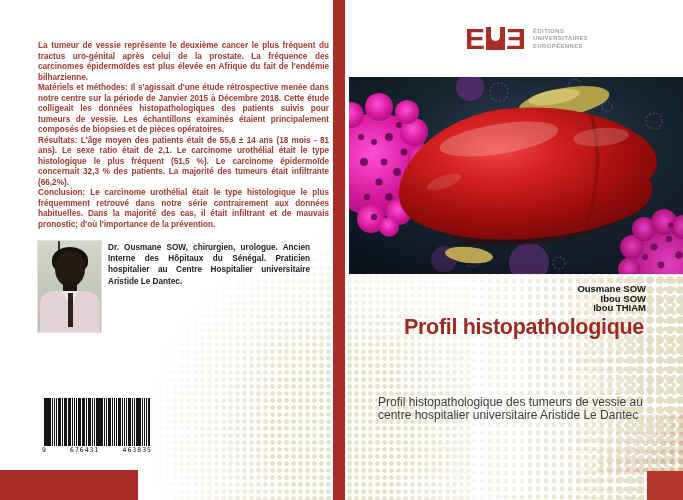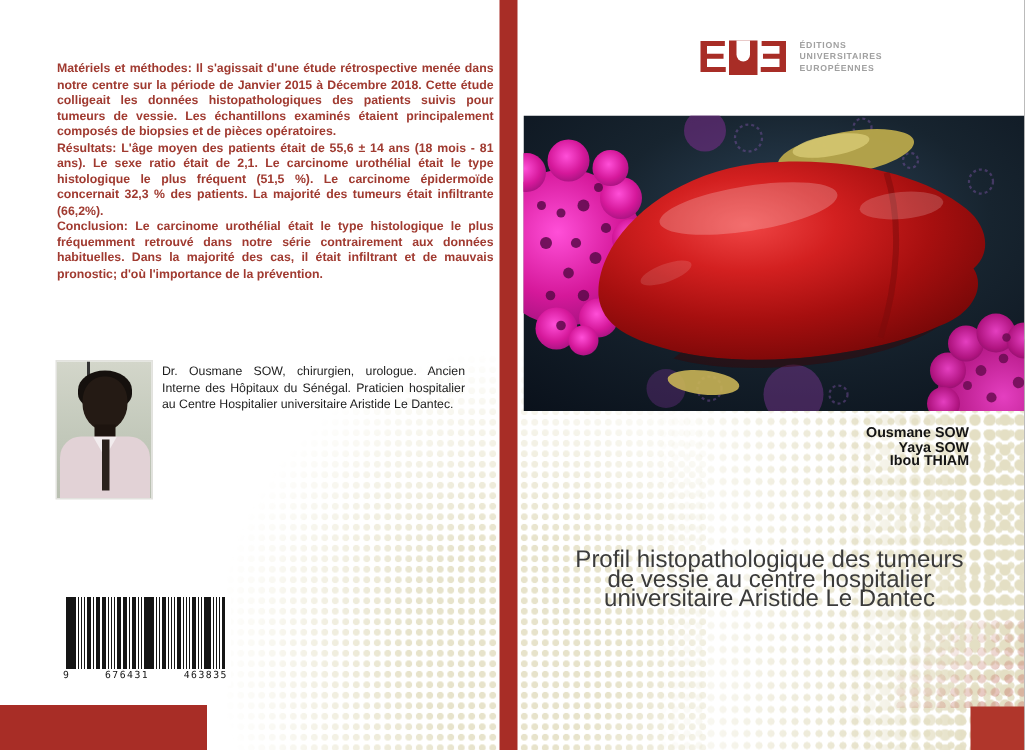--- a/index.html
+++ b/index.html
@@ -52,21 +52,21 @@
   .p-hair{position:absolute;left:14px;top:6px;width:36px;height:26px;background:#15100d;border-radius:50% 50% 40% 40%;}
   .p-face{position:absolute;left:17px;top:10px;width:30px;height:36px;background:#241a14;border-radius:46% 46% 50% 50%;}
   .p-neck{position:absolute;left:25px;top:42px;width:14px;height:12px;background:#1d140f;}
   .p-shirt{position:absolute;left:2px;top:50px;width:60px;height:43px;background:#e2d2d6;border-radius:14px 14px 0 0;}
   .p-collar{position:absolute;left:24px;top:50px;width:16px;height:14px;background:#f2ecee;clip-path:polygon(0 0,100% 0,50% 100%);}
   .p-tie{position:absolute;left:30px;top:52px;width:5px;height:34px;background:#2a211c;}
   .p-stick{position:absolute;left:20px;top:0px;width:2px;height:12px;background:#333;}
   #bio{
     position:absolute;left:108px;top:242px;width:202px;
     color:#1c1c1c;font-size:8.2px;line-height:11.2px;text-align:justify;
-    font-weight:400;z-index:4;
+    font-weight:700;z-index:4;
   }
   
   #barcode{position:absolute;left:40px;top:396px;width:114px;height:61px;background:#fff;z-index:4;}
   #barcode .bars{
     position:absolute;left:4px;top:2px;width:106px;height:48px;
     background-image:
       repeating-linear-gradient(90deg,#151515 0 1px,rgba(0,0,0,0) 1px 2px),
       repeating-linear-gradient(90deg,#151515 0 1px,rgba(0,0,0,0) 1px 5px),
       repeating-linear-gradient(90deg,rgba(0,0,0,0) 0 3px,#151515 3px 4px,rgba(0,0,0,0) 4px 9px);
   }
@@ -95,34 +95,35 @@
     font-size:5.8px;line-height:7.4px;color:#a0a0a0;font-weight:600;letter-spacing:.5px;
   }
   
   #cover-art{position:absolute;left:349px;top:77px;width:334px;height:197px;z-index:2;}
   #cover-art svg{display:block;}
   
   #authors{position:absolute;right:37px;top:284px;text-align:right;z-index:4;
     font-size:9.5px;line-height:9.6px;font-weight:700;color:#141414;}
   #title{position:absolute;right:39px;top:312px;text-align:right;z-index:4;
     color:#9c2a23;font-weight:700;font-size:21.5px;line-height:30px;letter-spacing:-.3px;white-space:nowrap;}
-  #subtitle{position:absolute;right:35px;top:367px;width:270px;text-align:center;z-index:4;
-    color:#3b3b3b;font-size:16px;line-height:13.2px;font-weight:400;}
+  #subtitle{position:absolute;right:35px;top:396px;width:270px;text-align:left;z-index:4;
+    color:#3b3b3b;font-size:12px;line-height:13.2px;font-weight:400;}
 </style>
 </head>
 <body>
 
 <div id="cover">
 
   <div class="dots" id="dots-mid"></div>
   <div class="dots" id="dots-right-sm"></div>
   <div class="dots" id="dots-right-lg"></div>
   <div class="dots" id="dots-red-corner"></div>
 
   <div id="abstract">
+    <p>La tumeur de vessie représente le deuxième cancer le plus fréquent du tractus uro-génital après celui de la prostate. La fréquence des carcinomes épidermoïdes est plus élevée en Afrique du fait de l'endémie bilharzienne.</p>
     <p>Matériels et méthodes: Il s'agissait d'une étude rétrospective menée dans notre centre sur la période de Janvier 2015 à Décembre 2018. Cette étude colligeait les données histopathologiques des patients suivis pour tumeurs de vessie. Les échantillons examinés étaient principalement composés de biopsies et de pièces opératoires.</p>
     <p>Résultats: L'âge moyen des patients était de 55,6 ± 14 ans (18 mois - 81 ans). Le sexe ratio était de 2,1. Le carcinome urothélial était le type histologique le plus fréquent (51,5 %). Le carcinome épidermoïde concernait 32,3 % des patients. La majorité des tumeurs était infiltrante (66,2%).</p>
     <p>Conclusion: Le carcinome urothélial était le type histologique le plus fréquemment retrouvé dans notre série contrairement aux données habituelles. Dans la majorité des cas, il était infiltrant et de mauvais pronostic; d'où l'importance de la prévention.</p>
   </div>
 
   <div id="portrait">
     <div class="p-stick"></div>
     <div class="p-hair"></div>
     <div class="p-face"></div>
     <div class="p-neck"></div>
@@ -264,24 +265,25 @@
           <circle cx="296" cy="180" r="3"></circle>
           <circle cx="322" cy="148" r="2.8"></circle>
       </g>
 
       <rect x="0" y="0" width="334" height="197" fill="none"></rect>
     </svg>
   </div>
 
   <div id="authors">
     <div>Ousmane SOW</div>
-    <div>Yaya SOW</div>
+    <div>Ibou SOW</div>
     <div>Ibou THIAM</div>
   </div>
 
   <div id="title">
+    <div>Profil histopathologique</div>
   </div>
 
   <div id="subtitle">Profil histopathologique des tumeurs de vessie au centre hospitalier universitaire Aristide Le Dantec</div>
 
   <div id="block-bottom-right"></div>
 
 </div>
 
 </body></html>

